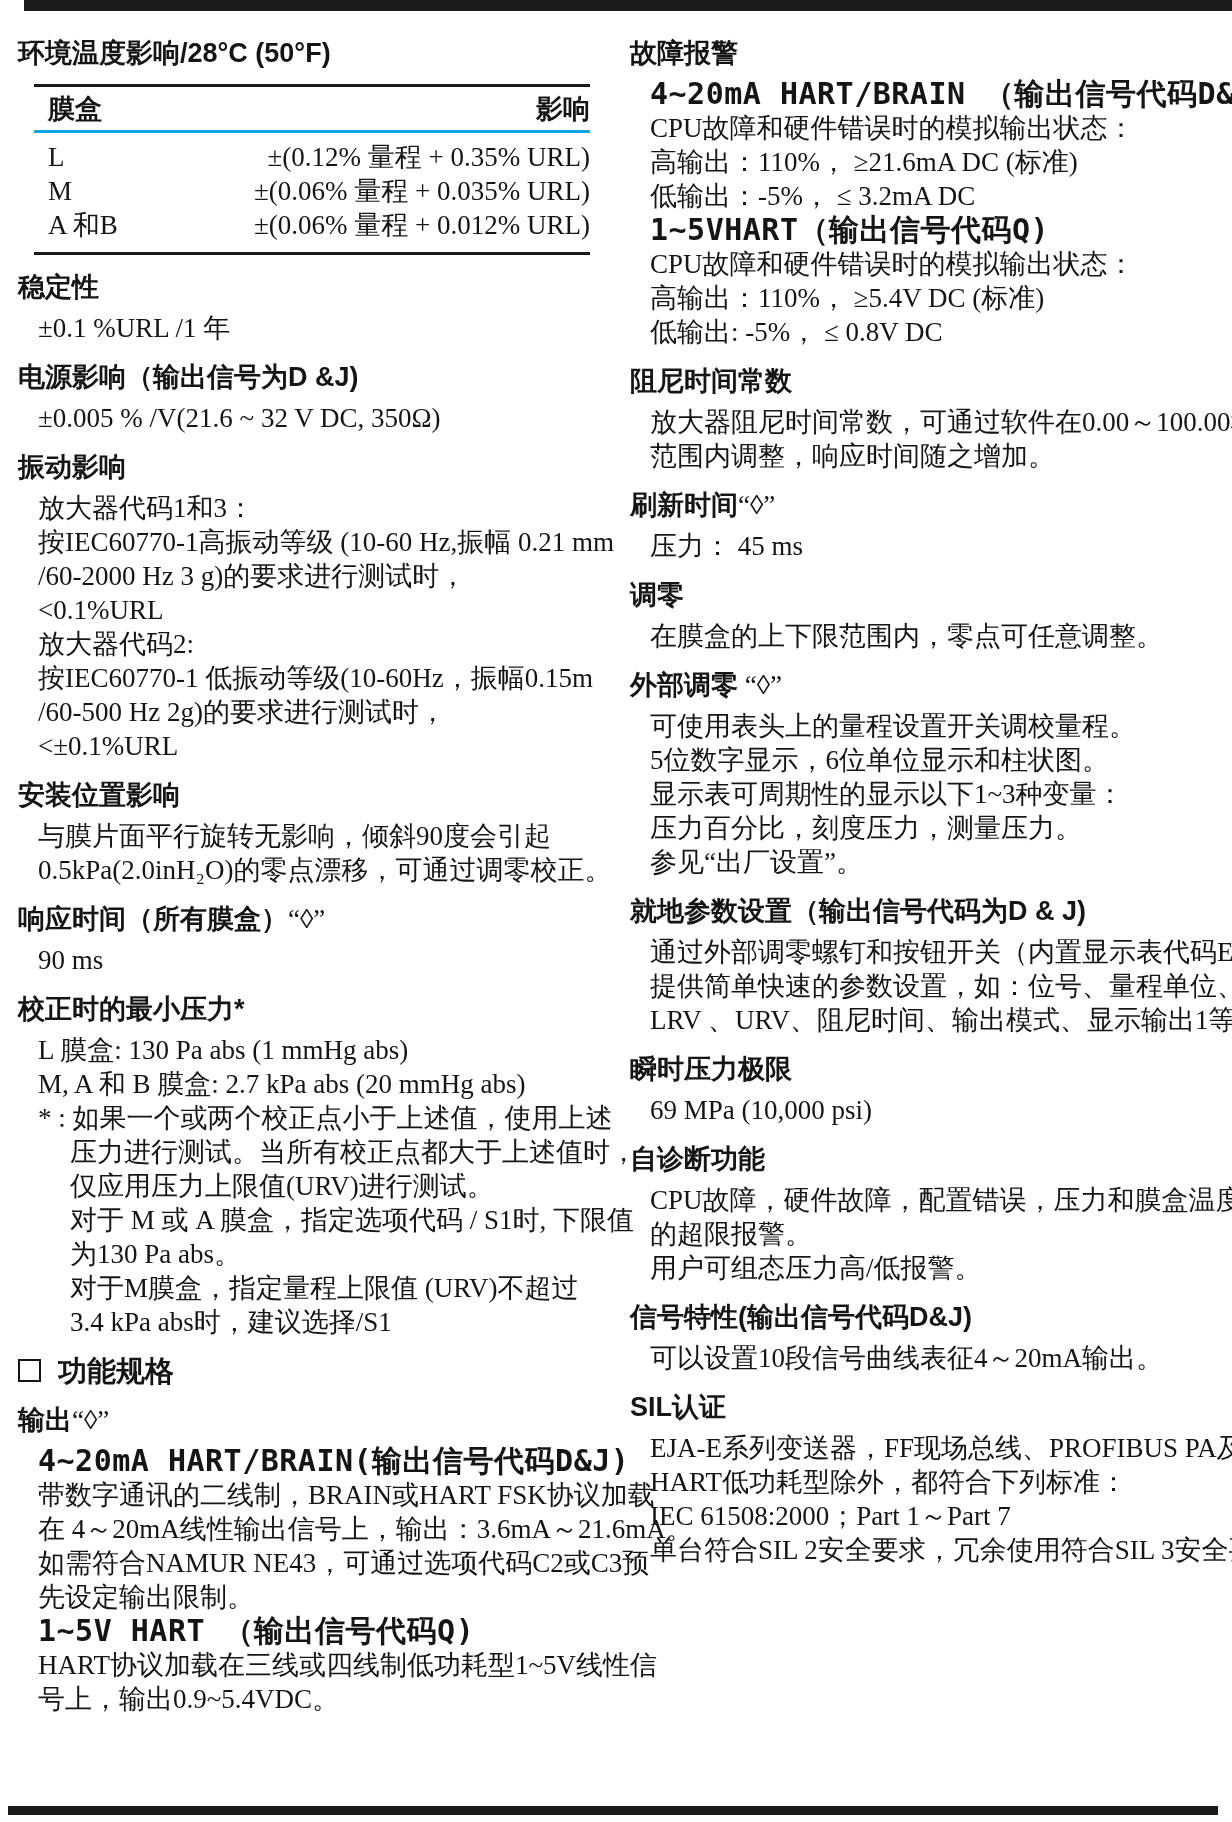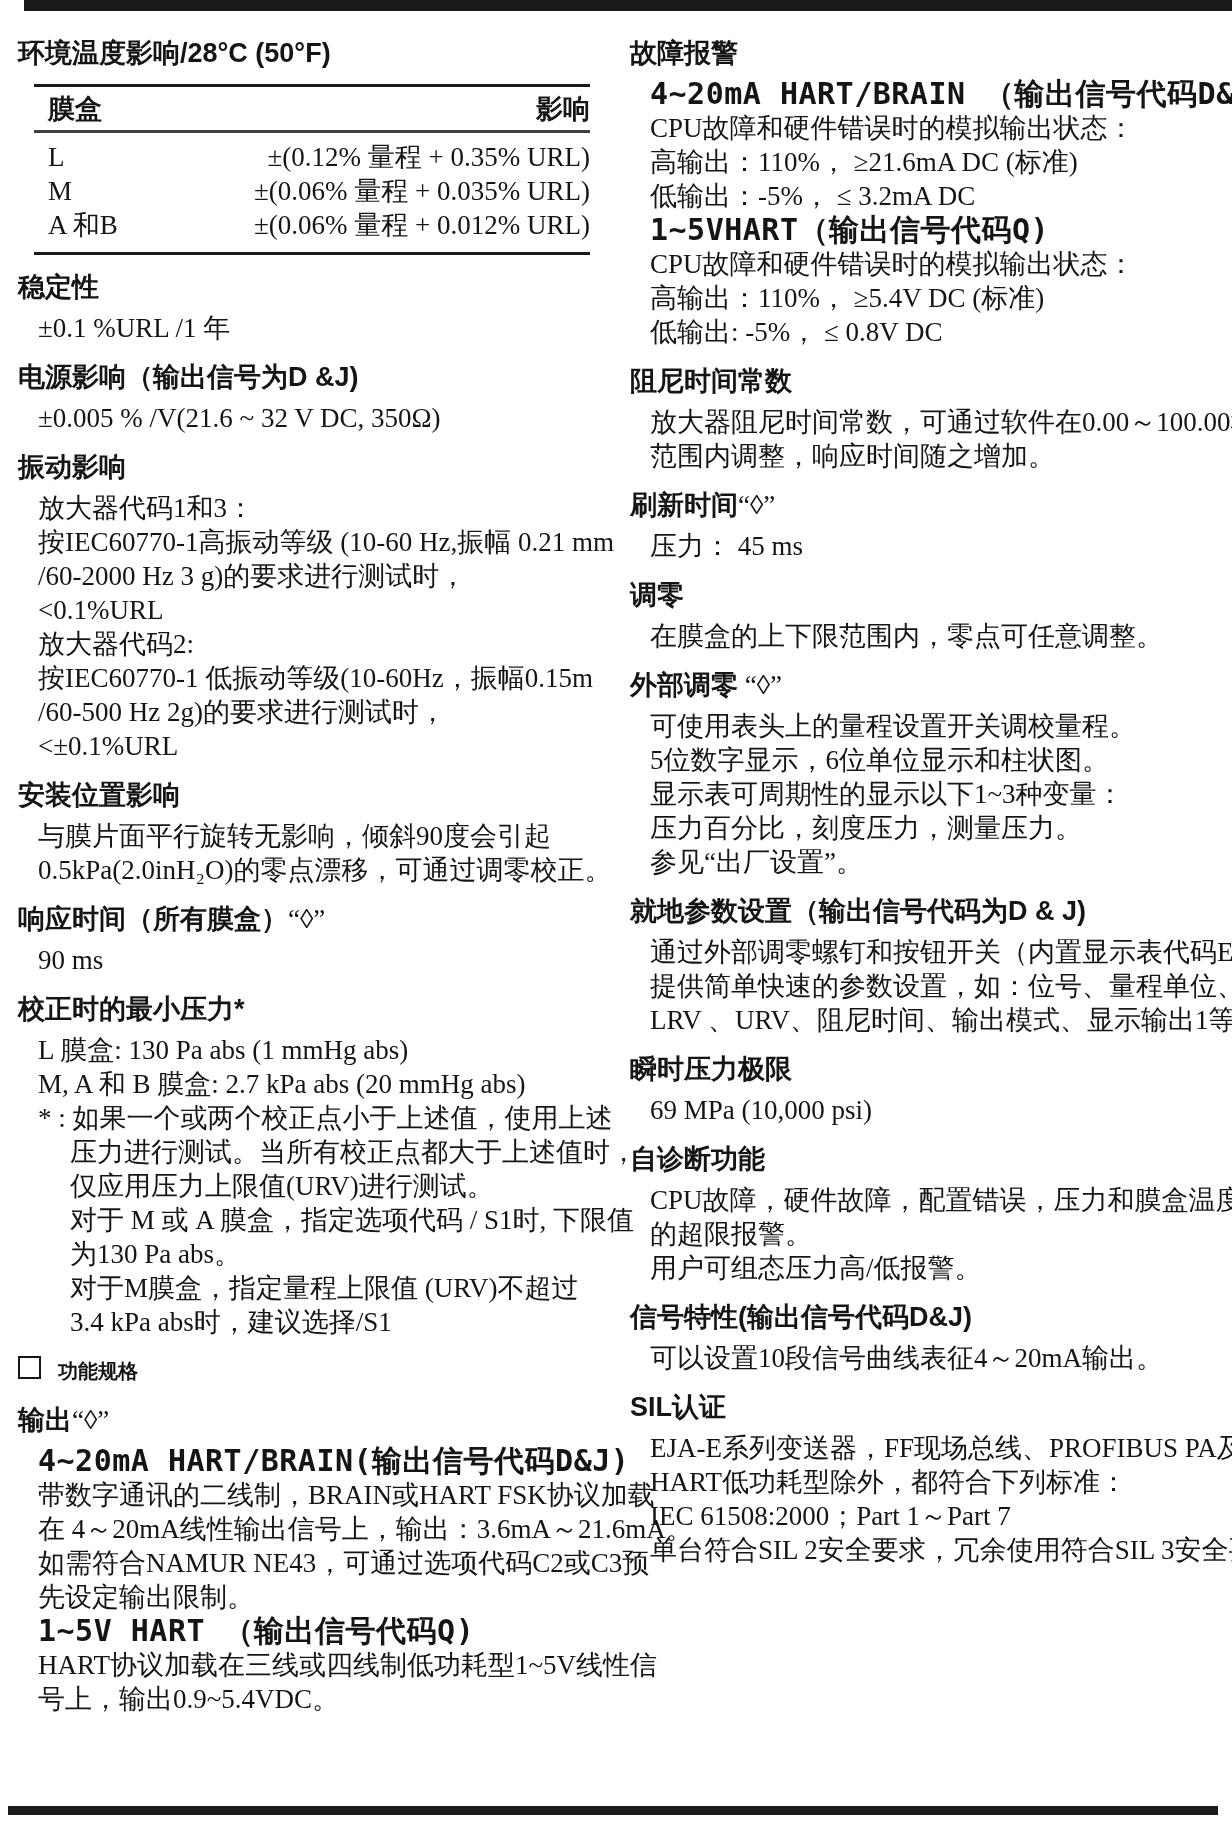--- a/index.html
+++ b/index.html
@@ -34,21 +34,21 @@
 
   .heading {
     font-family: "Liberation Sans", "DejaVu Sans", sans-serif;
     font-weight: 700;
     font-size: 27px;
     line-height: 34px;
     margin: 15px 0 7px 0;
     white-space: nowrap;
   }
   .col > .heading:first-child { margin-top: 4px; }
-  .heading.h1 { font-size: 20px; }
+  .heading.h1 { font-size: 29px; }
   .heading .suffix {
     font-family: "Liberation Serif", "DejaVu Serif", serif;
     font-weight: 400;
   }
   .box-glyph {
     display: inline-block;
     width: 19px; height: 19px;
     border: 2.5px solid #151515;
     margin-right: 17px;
     vertical-align: -1px;
@@ -72,21 +72,21 @@
     margin: 14px 0 8px 16px;
     border-top: 3px solid #1a1a1a;
     border-bottom: 3px solid #1a1a1a;
     font-size: 27px;
   }
   .t-row { display: flex; line-height: 34px; }
   .t-head {
     font-family: "Liberation Sans", "DejaVu Sans", sans-serif;
     font-weight: 700;
     padding: 5px 0 4px 0;
-    border-bottom: 3px solid #404040;
+    border-bottom: 3px solid #0ea5e9;
   }
   .t-body { padding: 7px 0 10px 0; }
   .c1 { width: 140px; padding-left: 14px; }
   .c2 { flex: 1; text-align: right; }
 </style>
 </head>
 <body>
 
 <div class="top-bar"></div>
 

